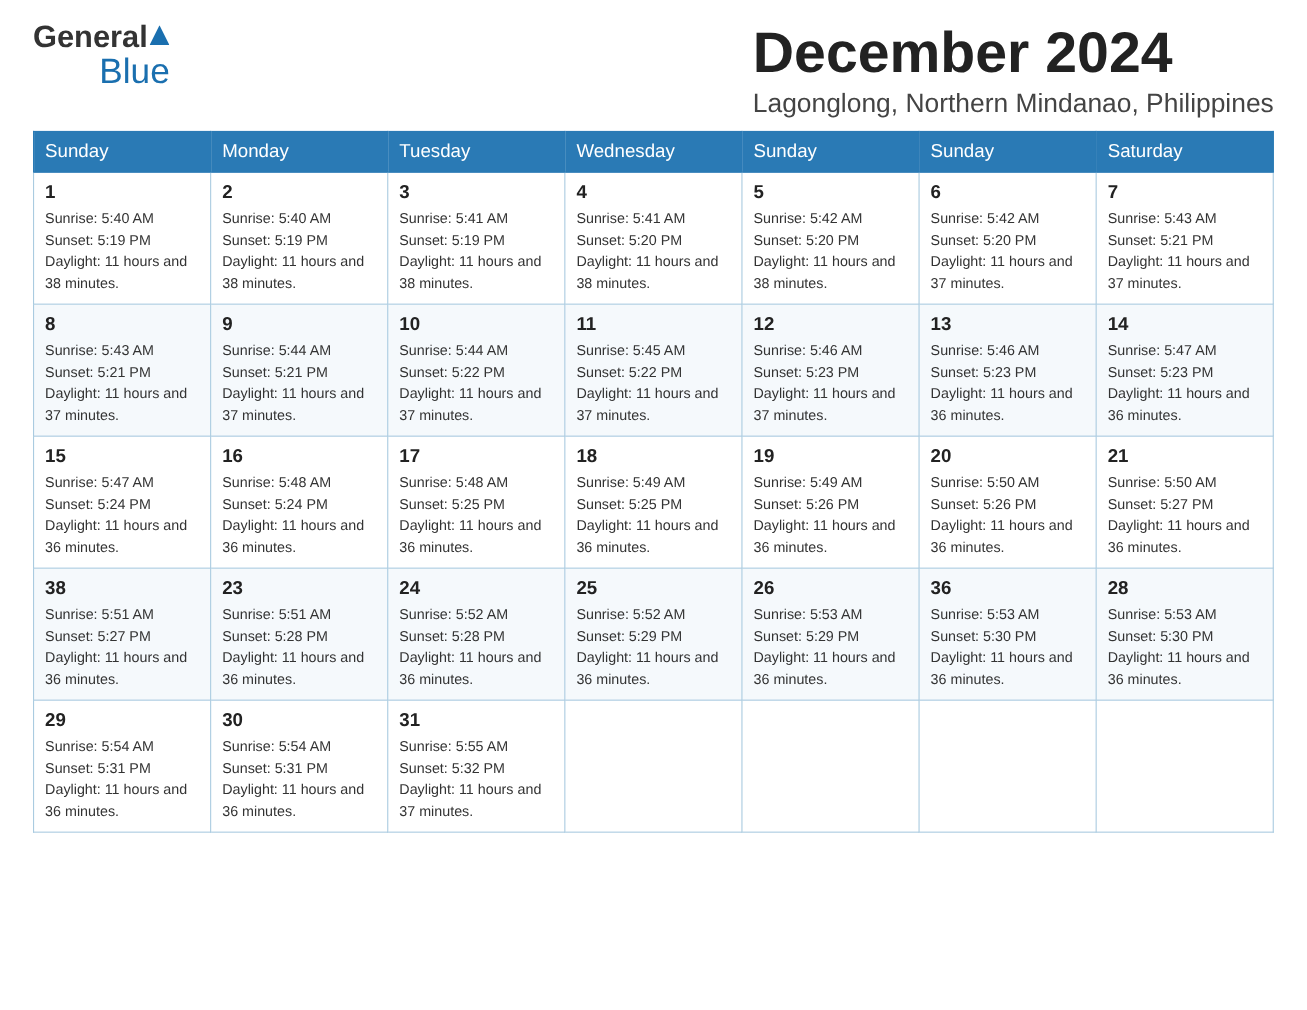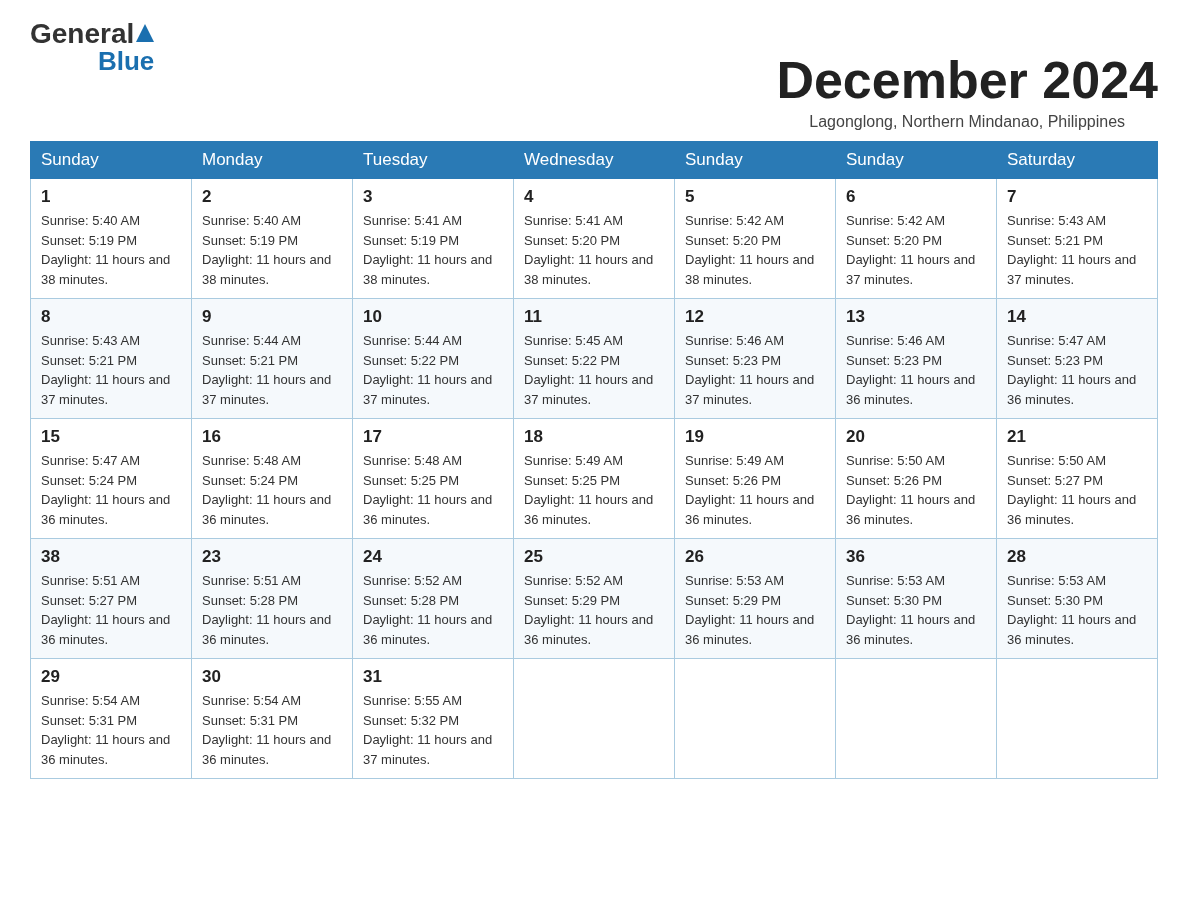--- a/index.html
+++ b/index.html
@@ -21,36 +21,35 @@
       flex-direction: column;
       align-items: flex-end;
       line-height: 1;
     }
     .logo-general {
       font-size: 28px;
       font-weight: bold;
       color: #333;
     }
     .logo-blue {
-      font-size: 26px;
-      font-weight: bold;
+      font-size: 32px;
+      font-weight: normal;
       color: #1a6faf;
     }
     .title-section {
-      text-align: center;
-      margin-top: 32px;
+      text-align: left;
     }
     .month-title {
       font-size: 52px;
       font-weight: bold;
       color: #222;
       line-height: 1.1;
     }
     .location-title {
-      font-size: 16px;
+      font-size: 24px;
       color: #444;
       margin-top: 4px;
     }
     .calendar {
       width: 100%;
       border-collapse: collapse;
       margin-top: 10px;
     }
     .calendar th {
       background-color: #2a7ab5;

